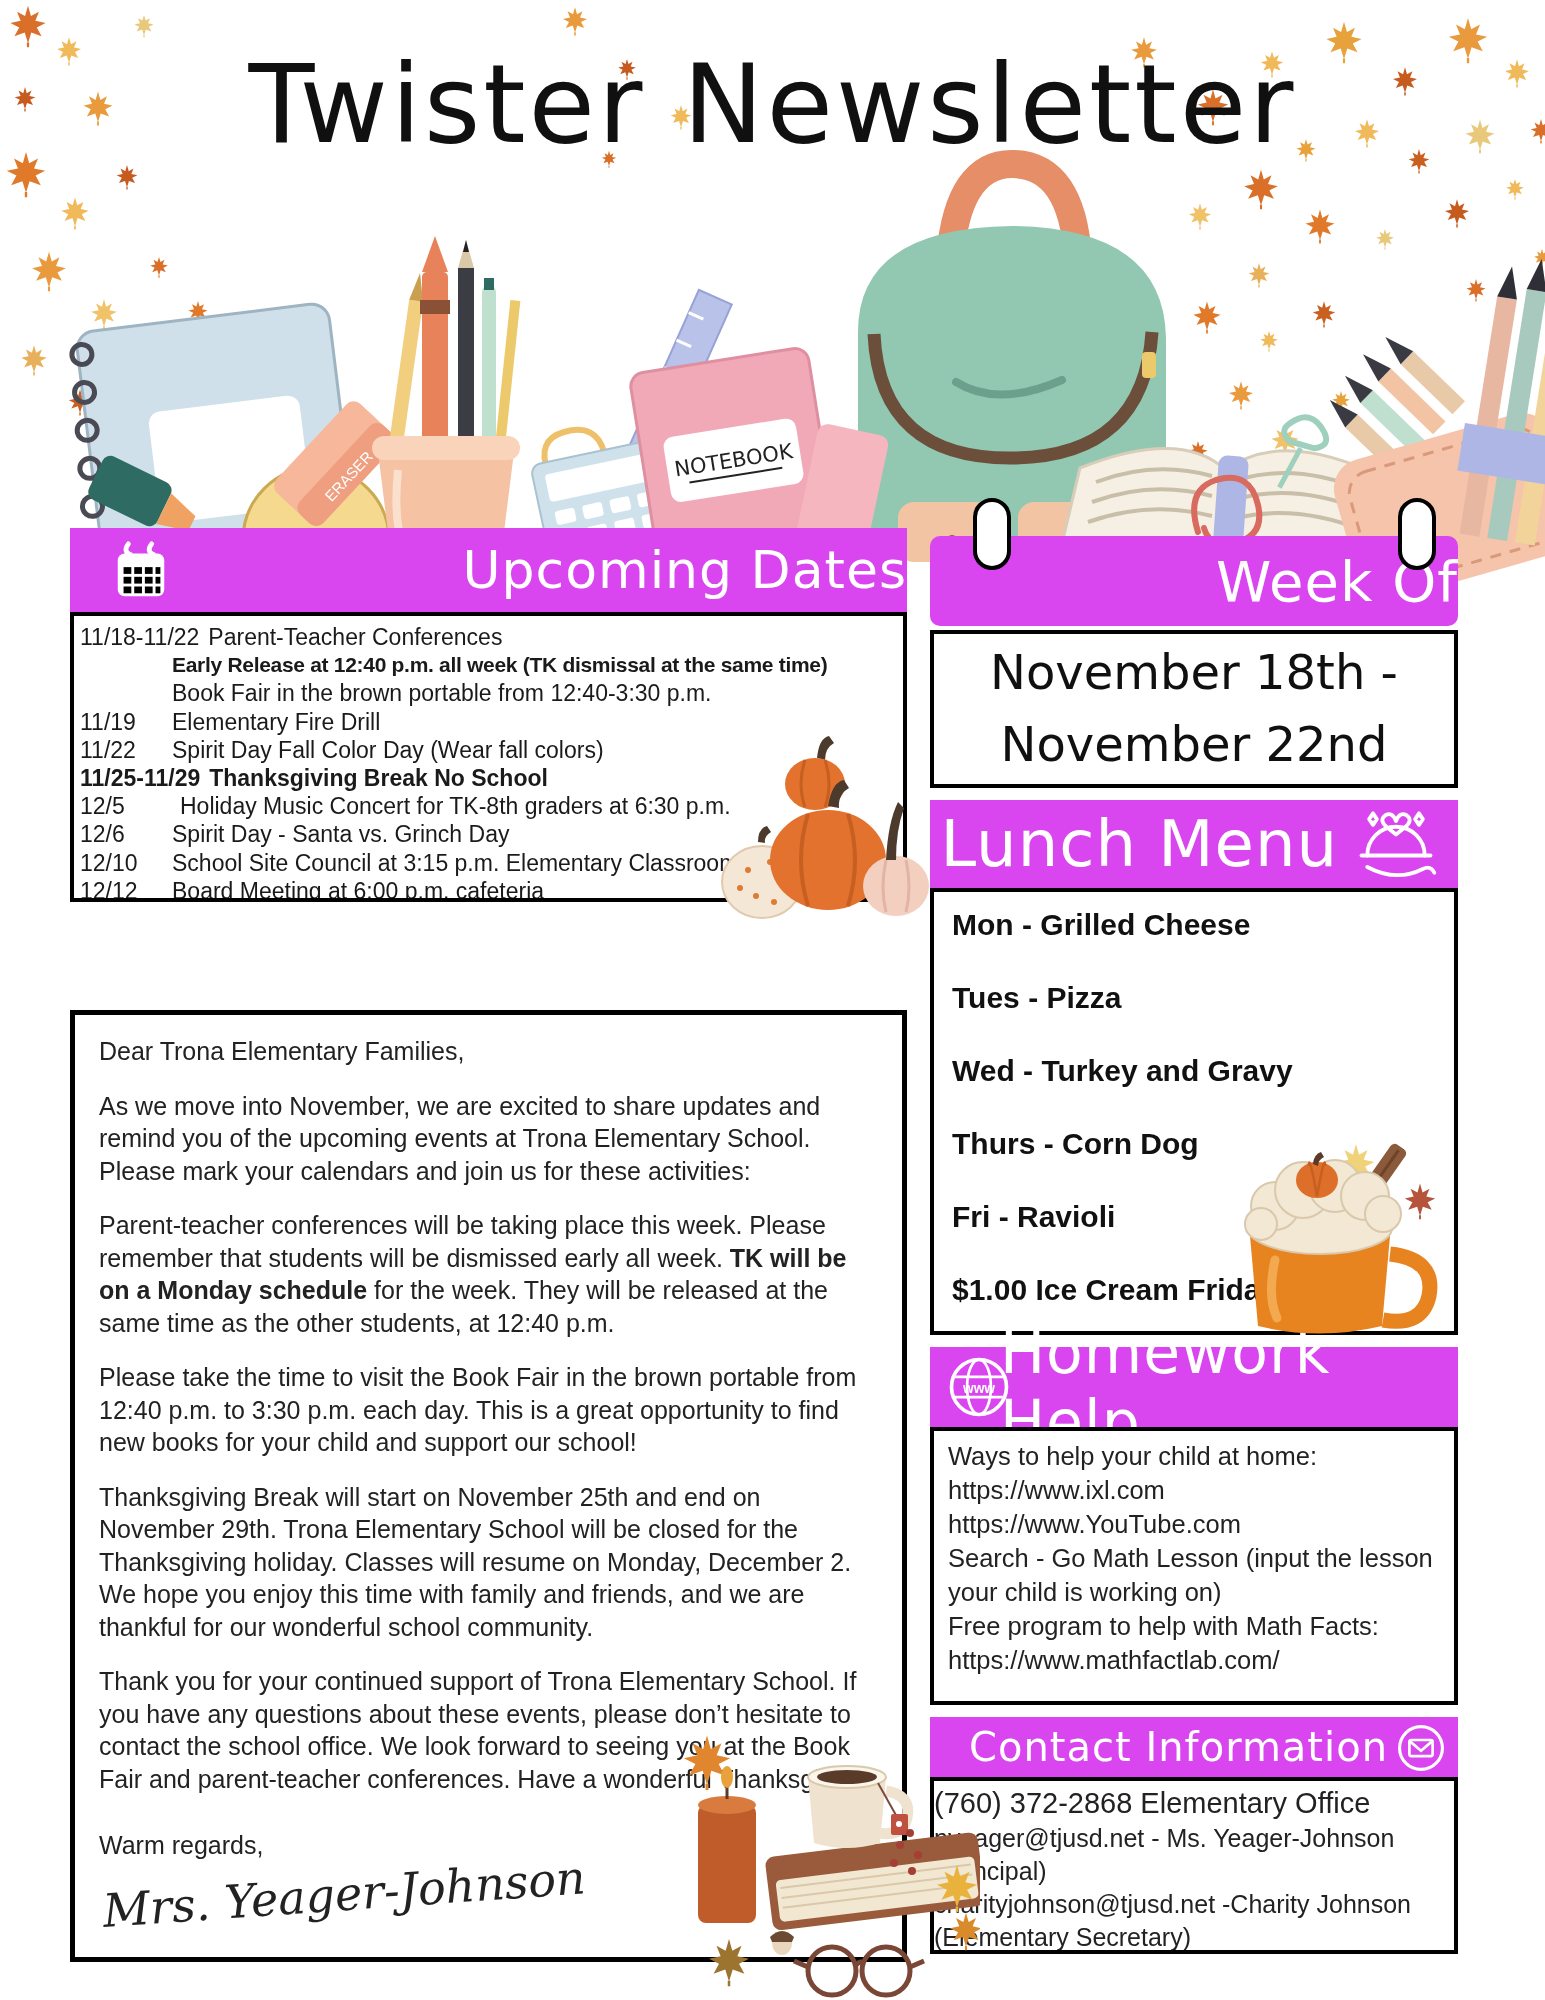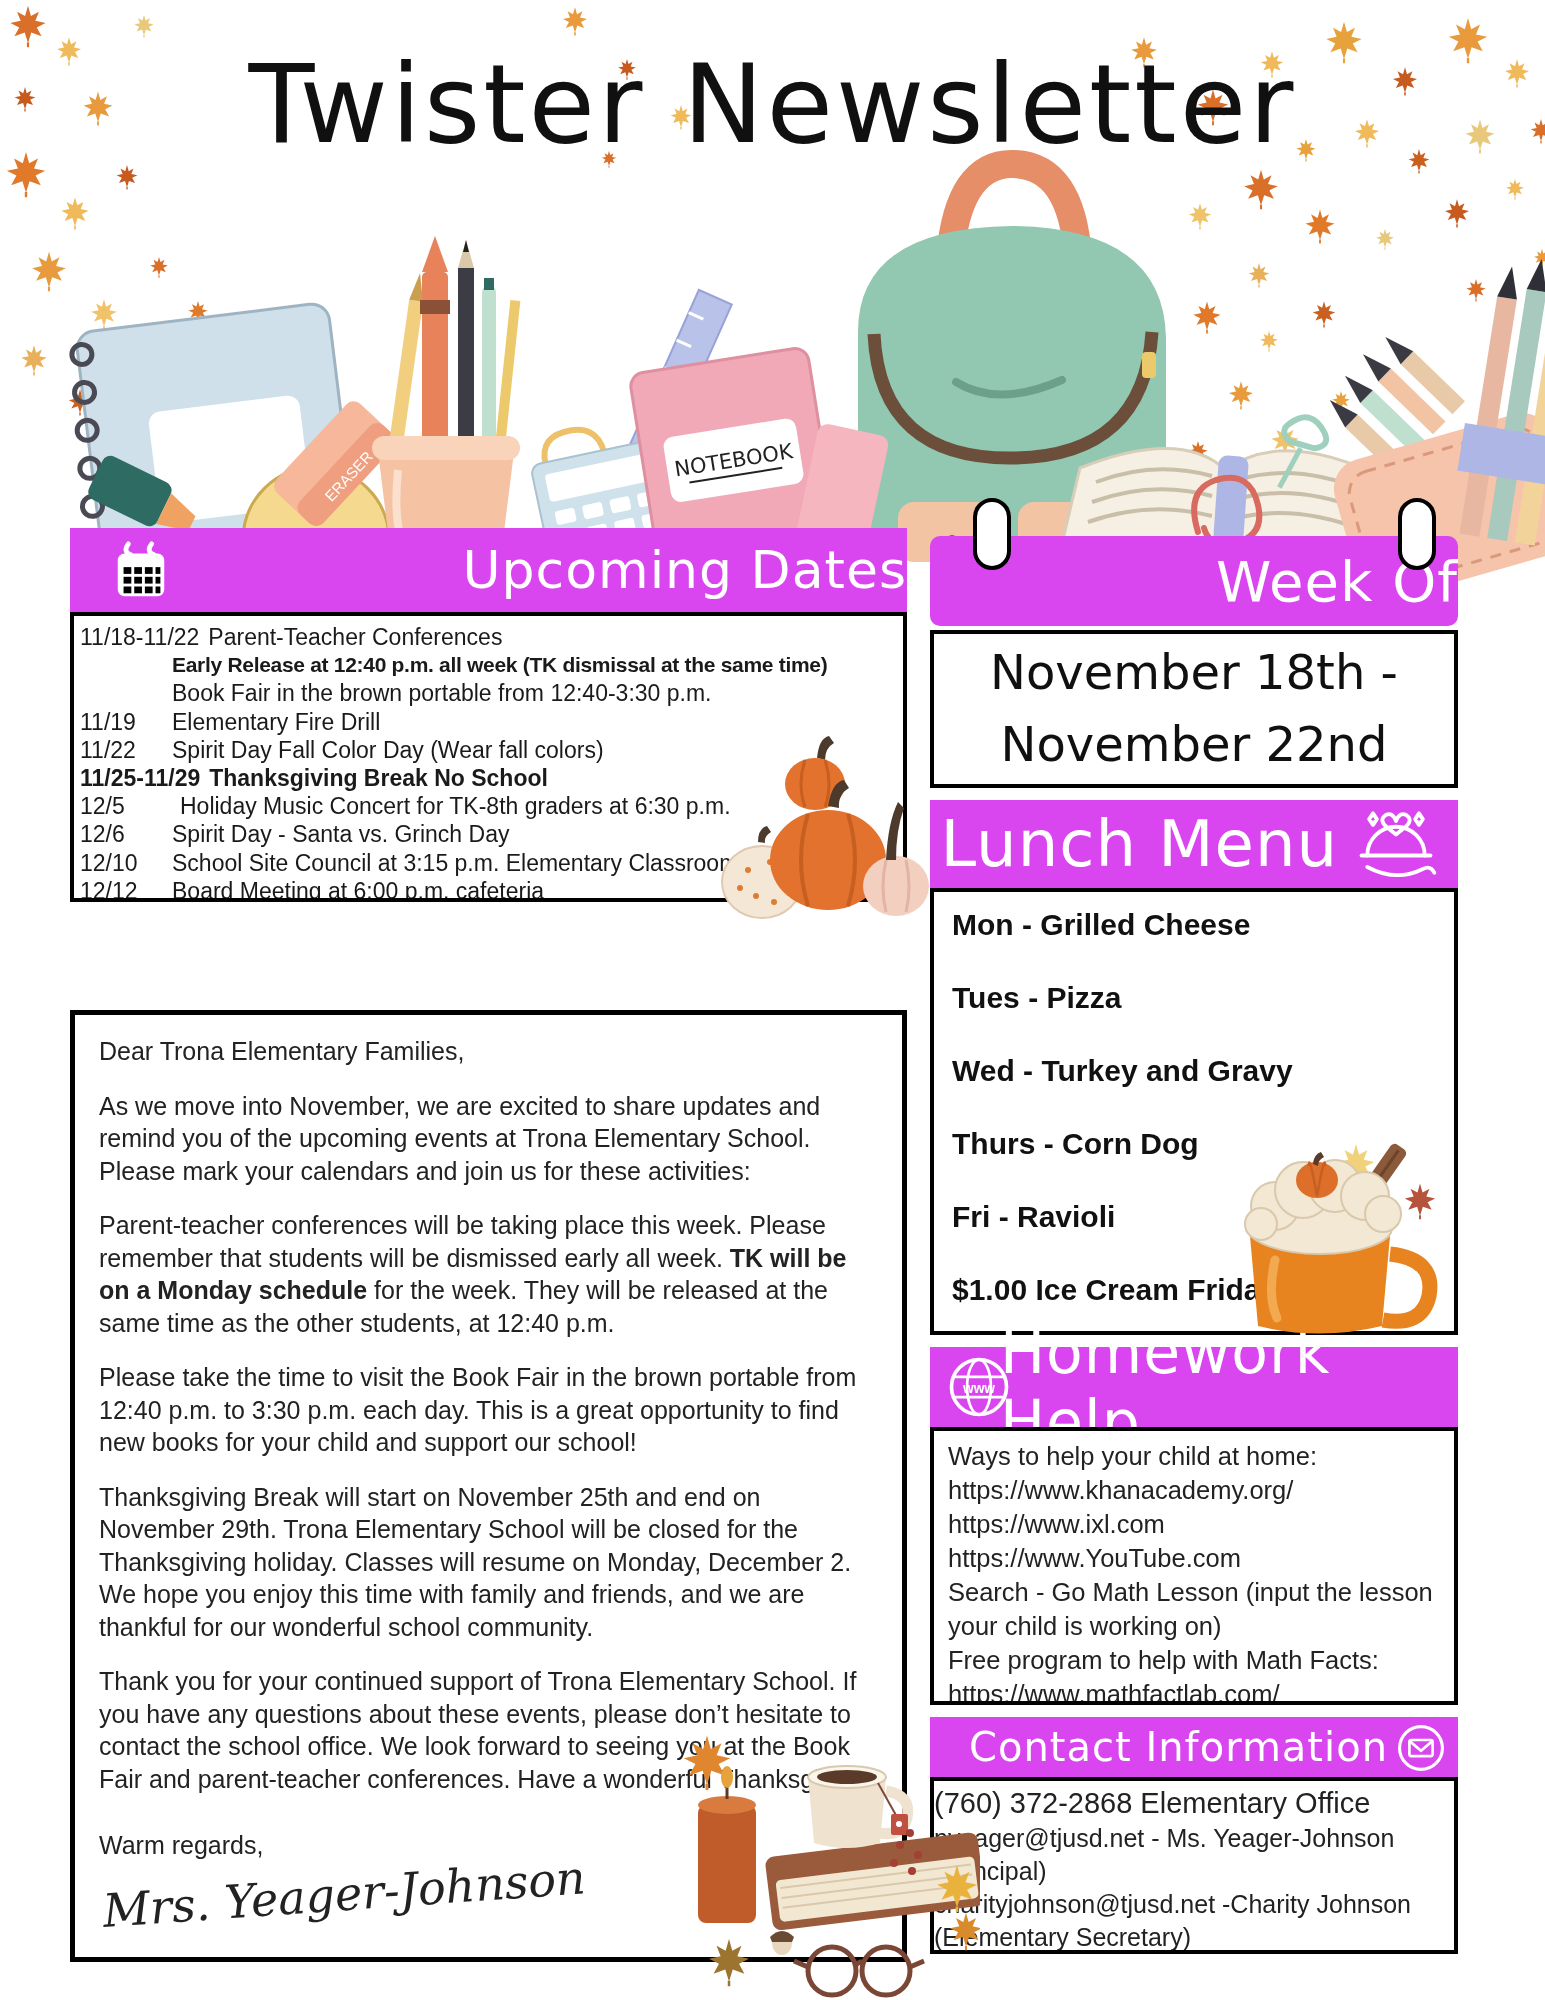--- a/index.html
+++ b/index.html
@@ -458,21 +458,20 @@
         <circle cx="36" cy="36" r="30" fill="none" stroke="#fff" stroke-width="4"></circle>
         <ellipse cx="36" cy="36" rx="13" ry="30" fill="none" stroke="#fff" stroke-width="3"></ellipse>
         <path d="M9 25 h54 M9 47 h54" stroke="#fff" stroke-width="3" fill="none"></path>
         <text x="36" y="42" text-anchor="middle" font-size="15" font-weight="bold" fill="#fff" font-family="Liberation Sans, sans-serif">www</text>
       </svg>
     </span>
     <span class="htxt">Homework Help</span>
   </div>
   <div class="panel" id="homework-panel">
     <div class="hw-line">Ways to help your child at home:</div>
-    <div class="hw-line">https://www.khanacademy.org/</div>
     <div class="hw-line">https://www.ixl.com</div>
     <div class="hw-line">https://www.YouTube.com</div>
     <div class="hw-line">Search - Go Math Lesson (input the lesson your child is working on)</div>
     <div class="hw-line">Free program to help with Math Facts:</div>
     <div class="hw-line">https://www.mathfactlab.com/</div>
   </div>
 
   <div class="bar" id="contact-bar">
     <span class="htxt">Contact Information</span>
     <span class="icon">

